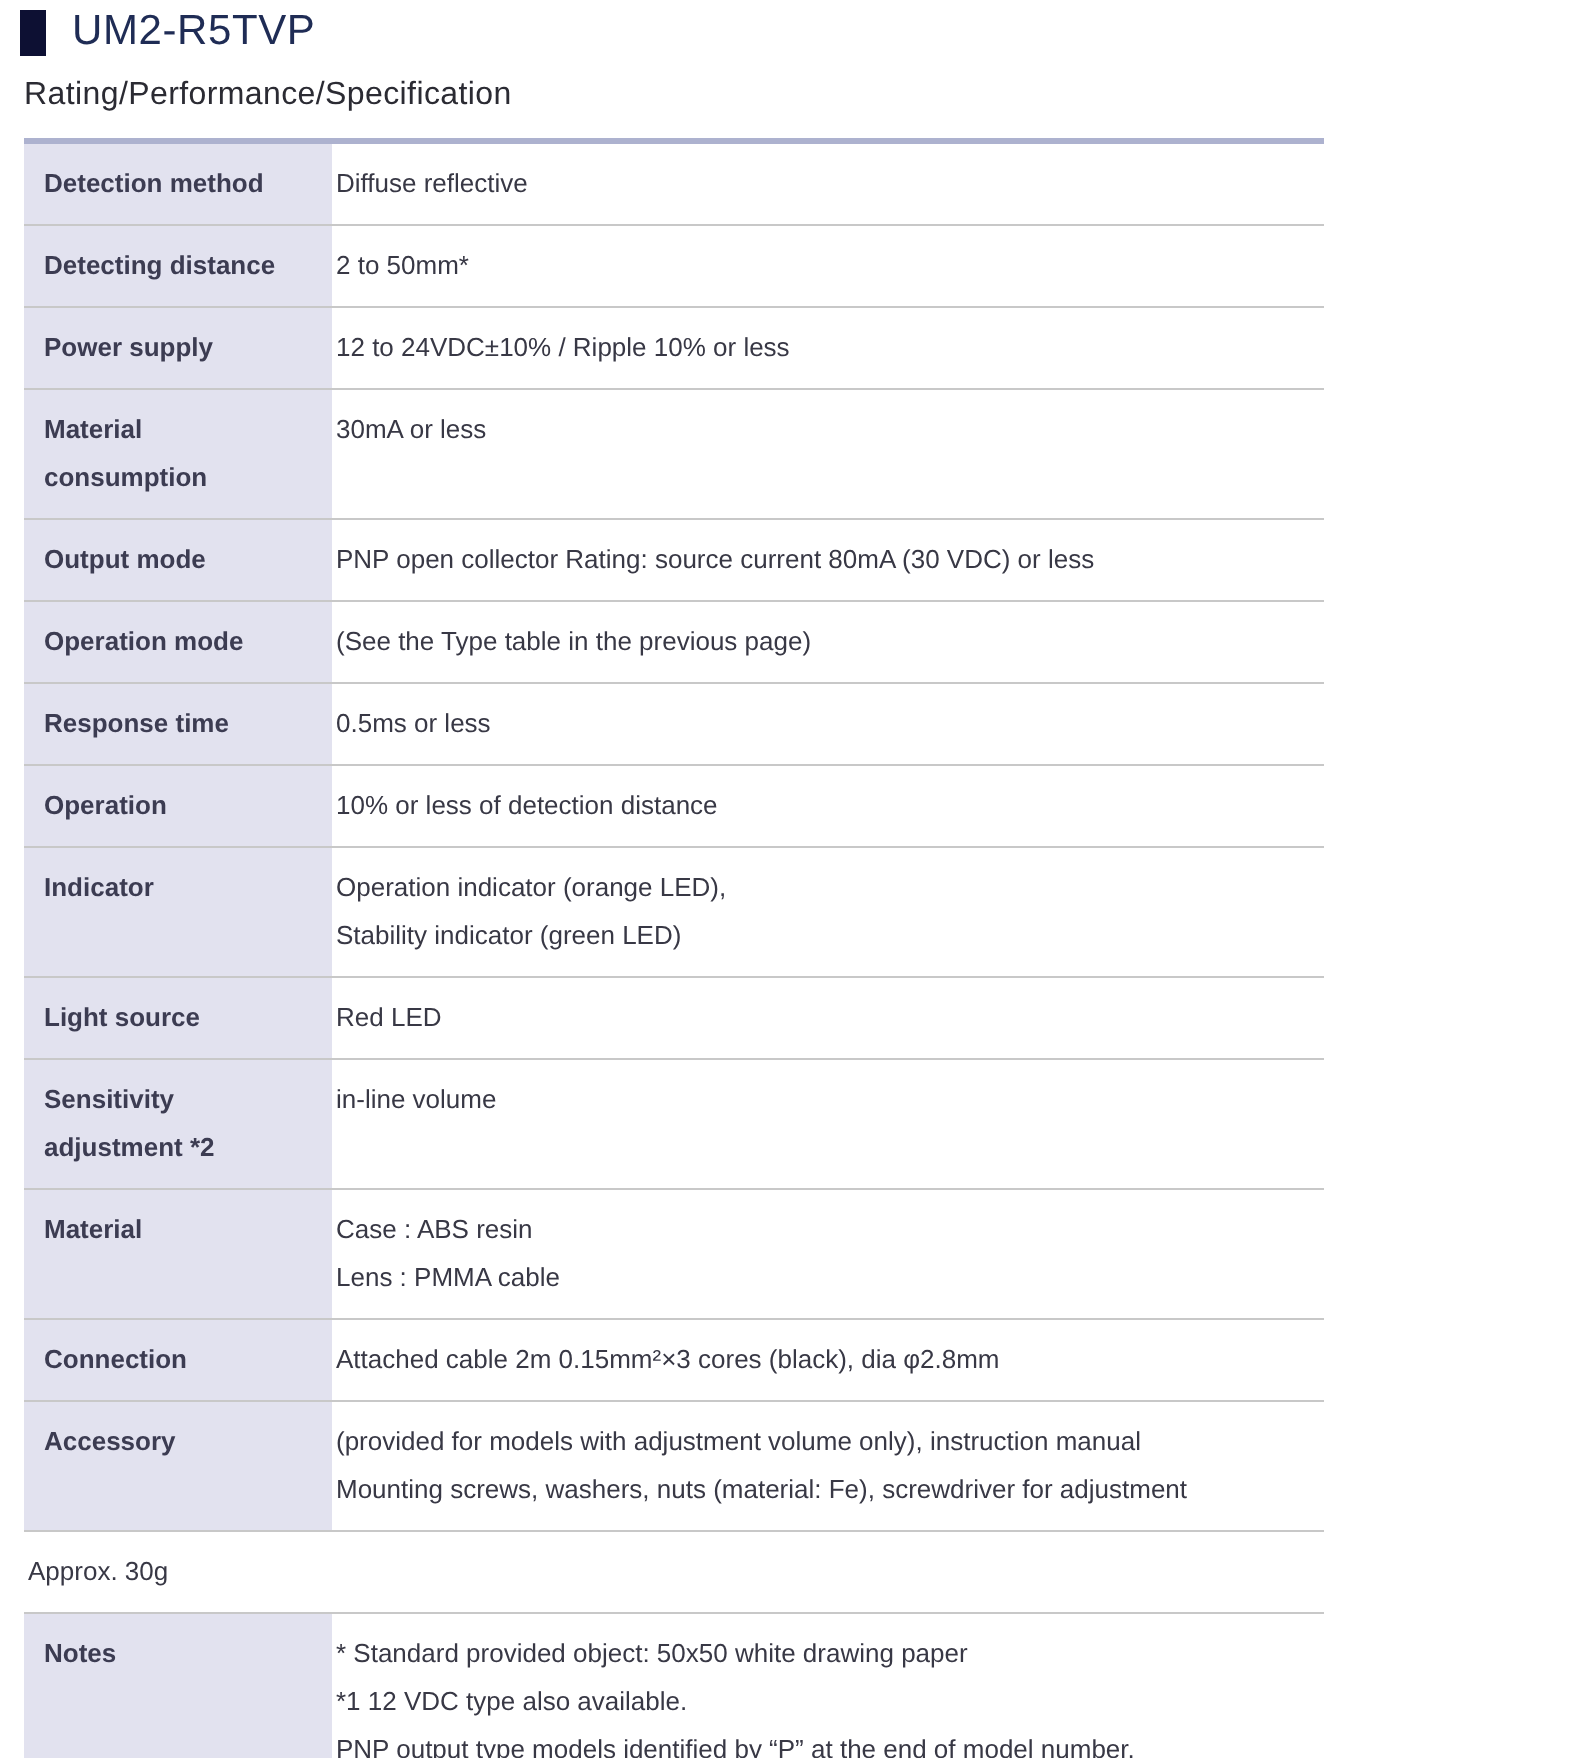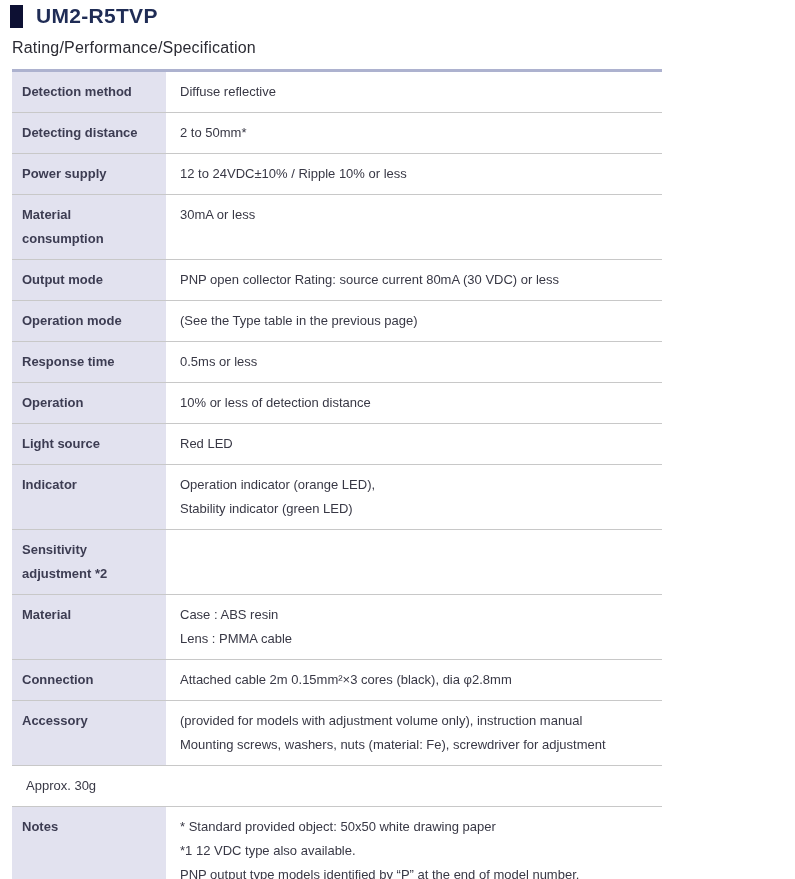--- a/index.html
+++ b/index.html
@@ -22,21 +22,21 @@
   }
   .accent-bar {
     width: 13px;
     height: 23px;
     background: var(--accent-bar, #0d1033);
     margin-right: 13px;
     flex: 0 0 auto;
   }
   .title {
     font-size: 21px;
-    font-weight: bold;
+    font-weight: normal;
     color: var(--title-text, #1f2c55);
     letter-spacing: 0.3px;
     white-space: nowrap;
   }
   .section-heading {
     margin: 11px 0 0 12px;
     font-size: 16px;
     font-weight: normal;
     color: var(--heading-text, #2b2b33);
     letter-spacing: 0.2px;
@@ -55,21 +55,21 @@
     width: 154px;
     box-sizing: border-box;
     flex: 0 0 auto;
     padding: 8px 8px 8px 10px;
     background: var(--label-bg, #e2e2ef);
     font-weight: bold;
     color: var(--label-text, #3c3c52);
   }
   .value-cell {
     flex: 1 1 auto;
-    padding: 8px 14px;
+    padding: 8px 2px;
     color: var(--value-text, #383845);
   }
   .line {
     line-height: 24px;
     white-space: nowrap;
   }
 </style>
 </head>
 <body>
 
@@ -149,41 +149,44 @@
     <div class="label-cell">
         <div class="line">Operation</div>
       </div>
     <div class="value-cell">
         <div class="line">10% or less of detection distance</div>
       </div>
   </div>
 
   <div class="spec-row">
     <div class="label-cell">
-        <div class="line">Light source</div>
-      </div>
-    <div class="value-cell">
-        <div class="line">Red LED</div>
-      </div>
-  </div>
-
-  <div class="spec-row">
-    <div class="label-cell">
         <div class="line">Indicator</div>
       </div>
     <div class="value-cell">
         <div class="line">Operation indicator (orange LED),</div>
         <div class="line">Stability indicator (green LED)</div>
       </div>
   </div>
 
   <div class="spec-row">
     <div class="label-cell">
+        <div class="line">Light source</div>
+      </div>
+    <div class="value-cell">
+        <div class="line">Red LED</div>
+      </div>
+  </div>
+
+  <div class="spec-row">
+    <div class="label-cell">
         <div class="line">Sensitivity</div>
         <div class="line">adjustment *2</div>
+      </div>
+    <div class="value-cell">
+        <div class="line">in-line volume</div>
       </div>
   </div>
 
   <div class="spec-row">
     <div class="label-cell">
         <div class="line">Material</div>
       </div>
     <div class="value-cell">
         <div class="line">Case : ABS resin</div>
         <div class="line">Lens : PMMA cable</div>

